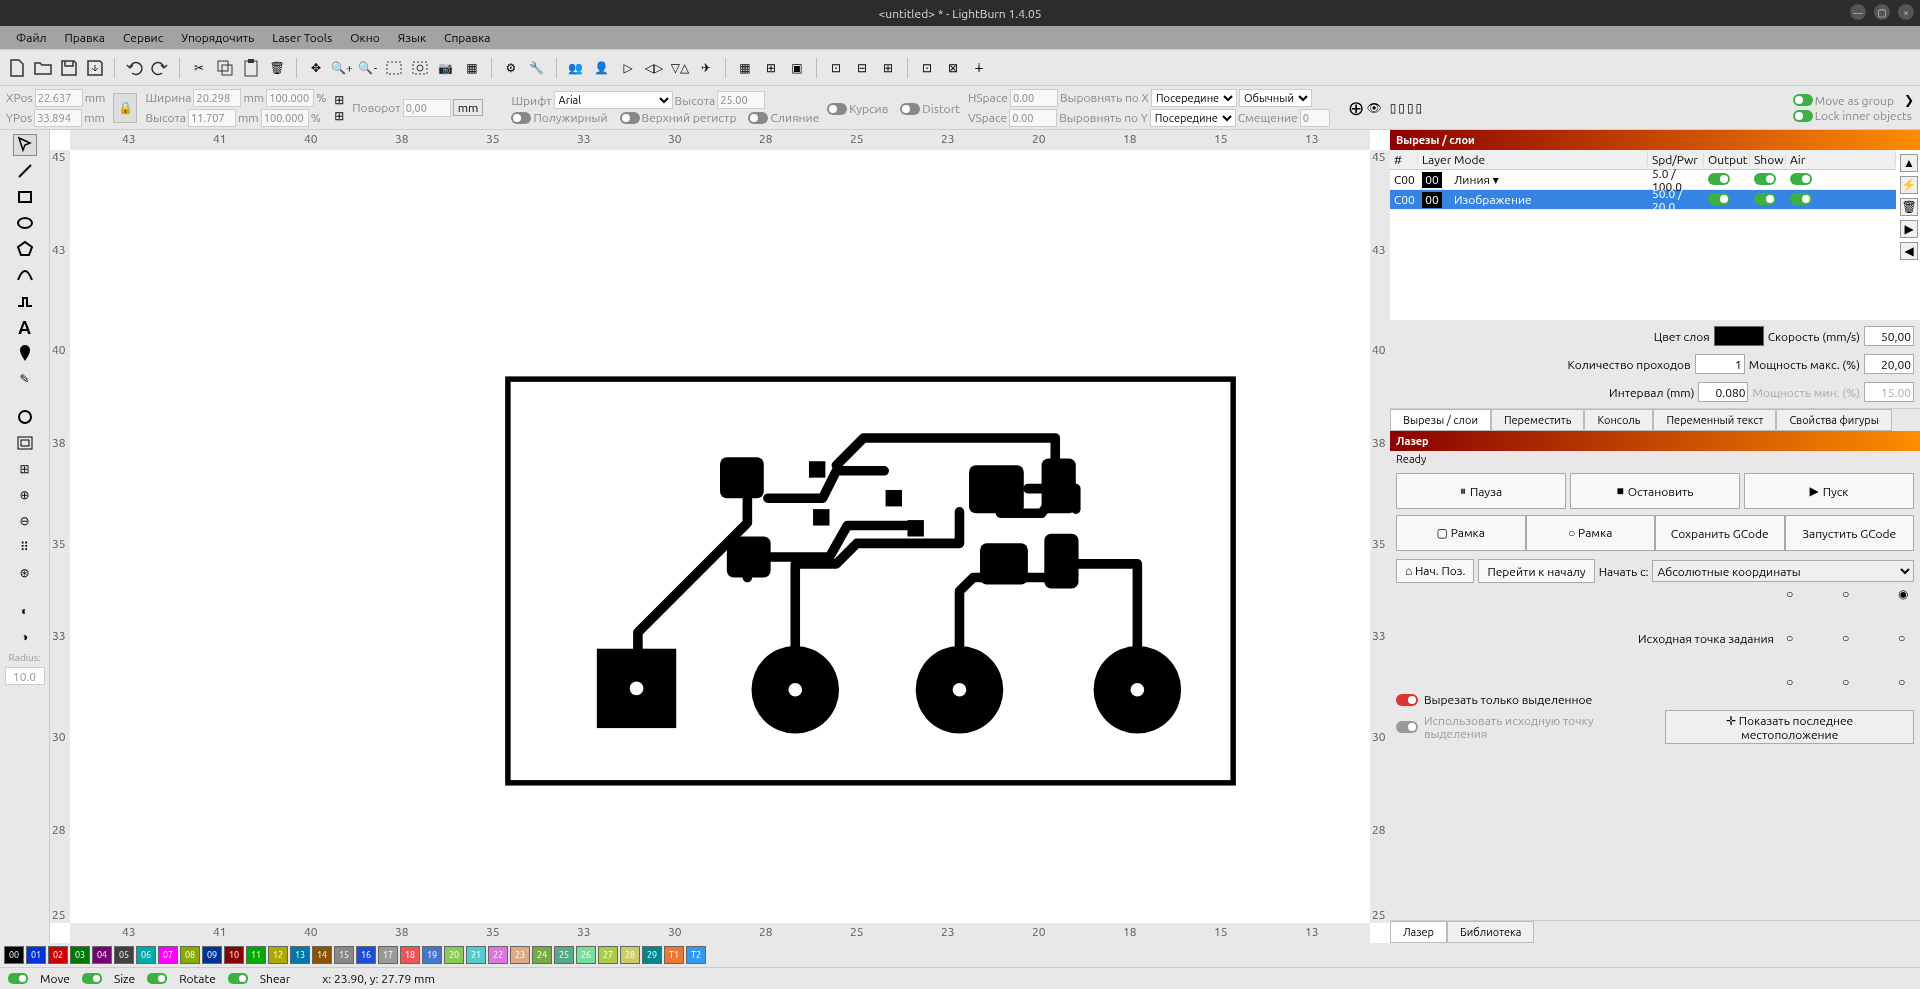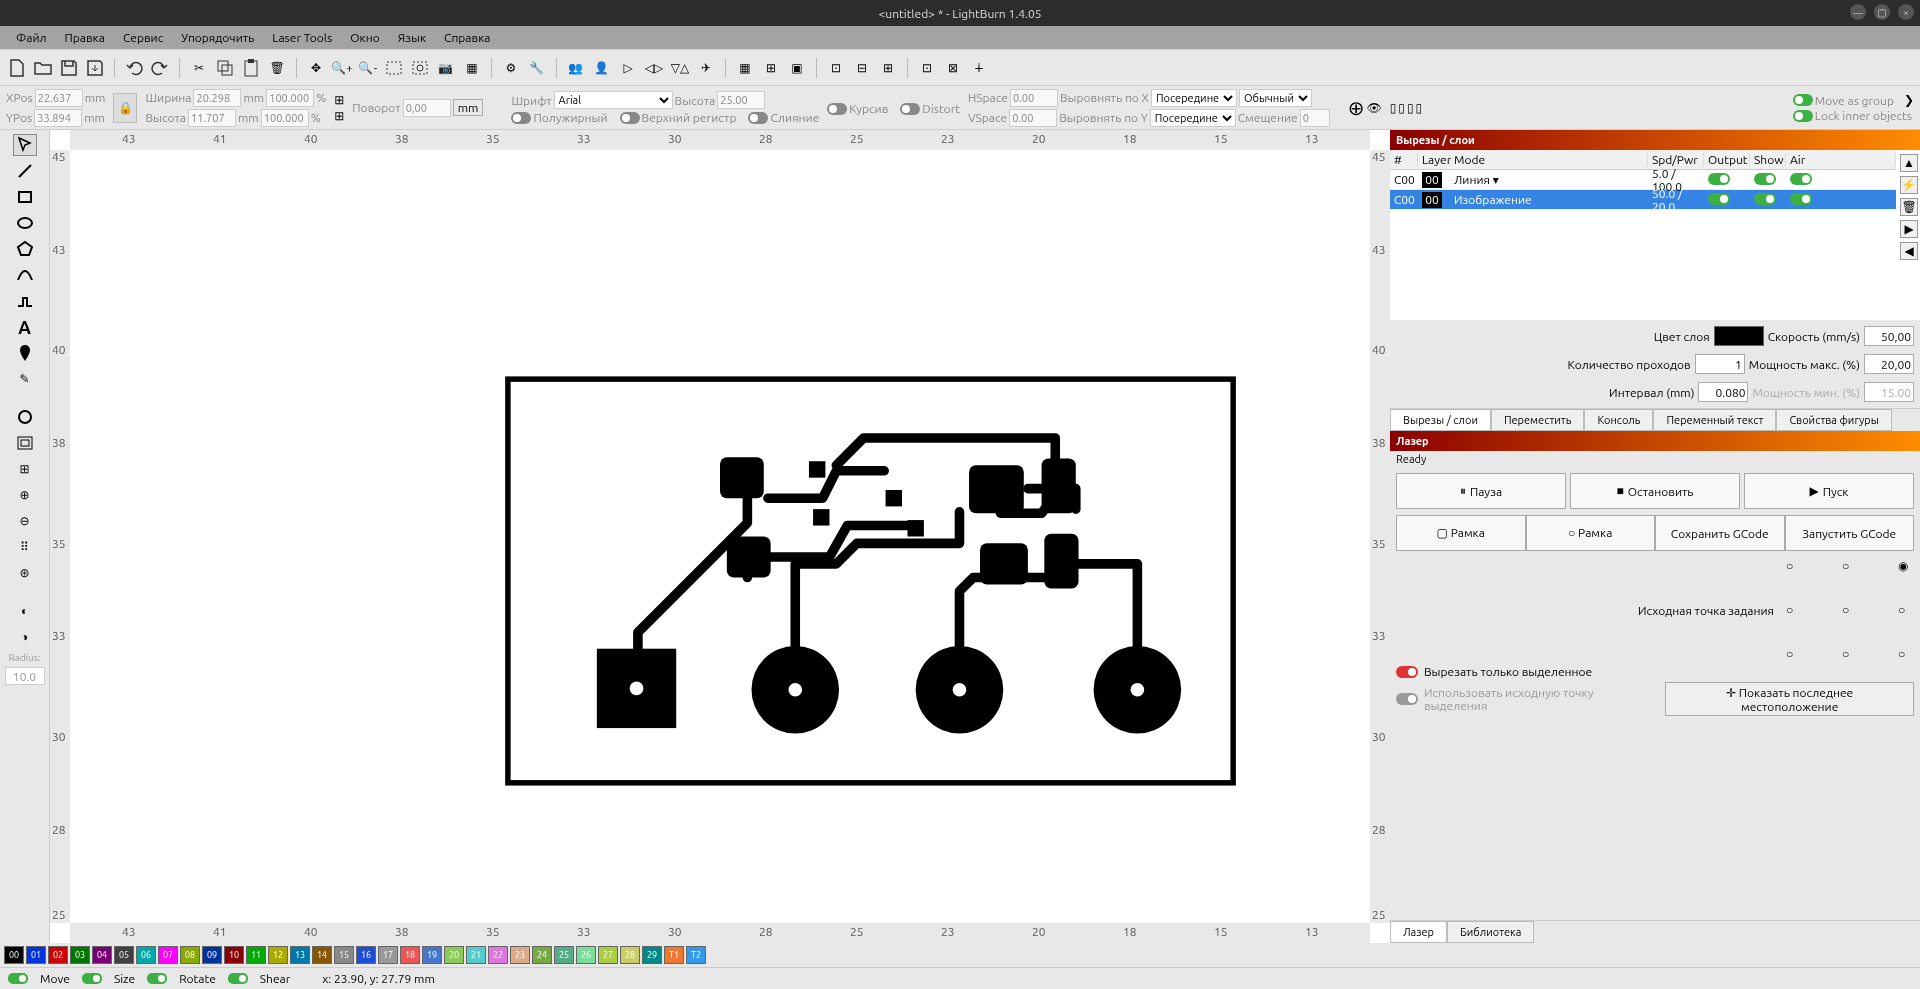--- a/index.html
+++ b/index.html
@@ -533,20 +533,26 @@
         <button>⏸ <span>Пауза</span></button>
         <button>■ <span>Остановить</span></button>
         <button>▶ <span>Пуск</span></button>
       </div>
       <div class="laserbtns2">
         <button>▢ <span>Рамка</span></button>
         <button>○ <span>Рамка</span></button>
         <button>Сохранить GCode</button>
         <button>Запустить GCode</button>
       </div>
+      <div class="laserrow">
+        <button>⌂ <span>Нач. Поз.</span></button>
+        <button>Перейти к началу</button>
+        <label style="margin-left:auto;">Начать с:</label>
+        <select><option>Абсолютные координаты</option></select>
+      </div>
       <div class="laserrow" style="justify-content:flex-end;">
         <label>Исходная точка задания</label>
         <div style="display:grid;grid-template-columns:repeat(3,16px);gap:30px 40px;margin-left:8px;">
           <span>○</span>
             <span>○</span>
             <span>◉</span>
           <span>○</span>
             <span>○</span>
             <span>○</span>
           <span>○</span>

